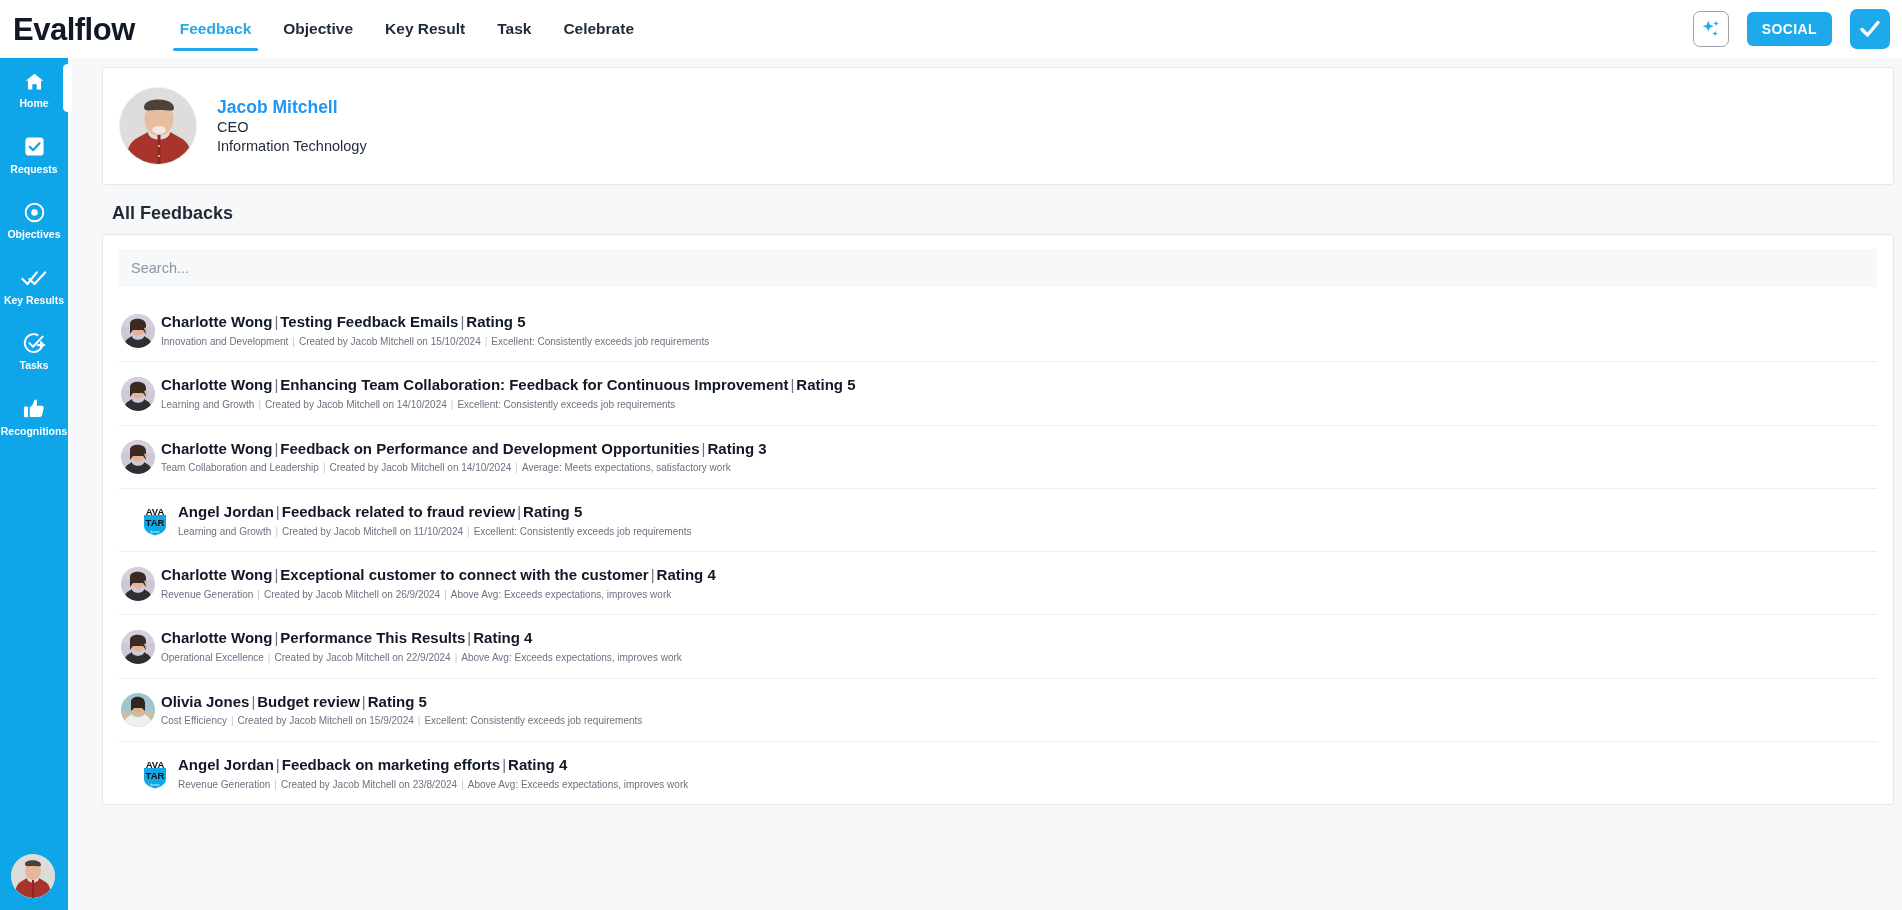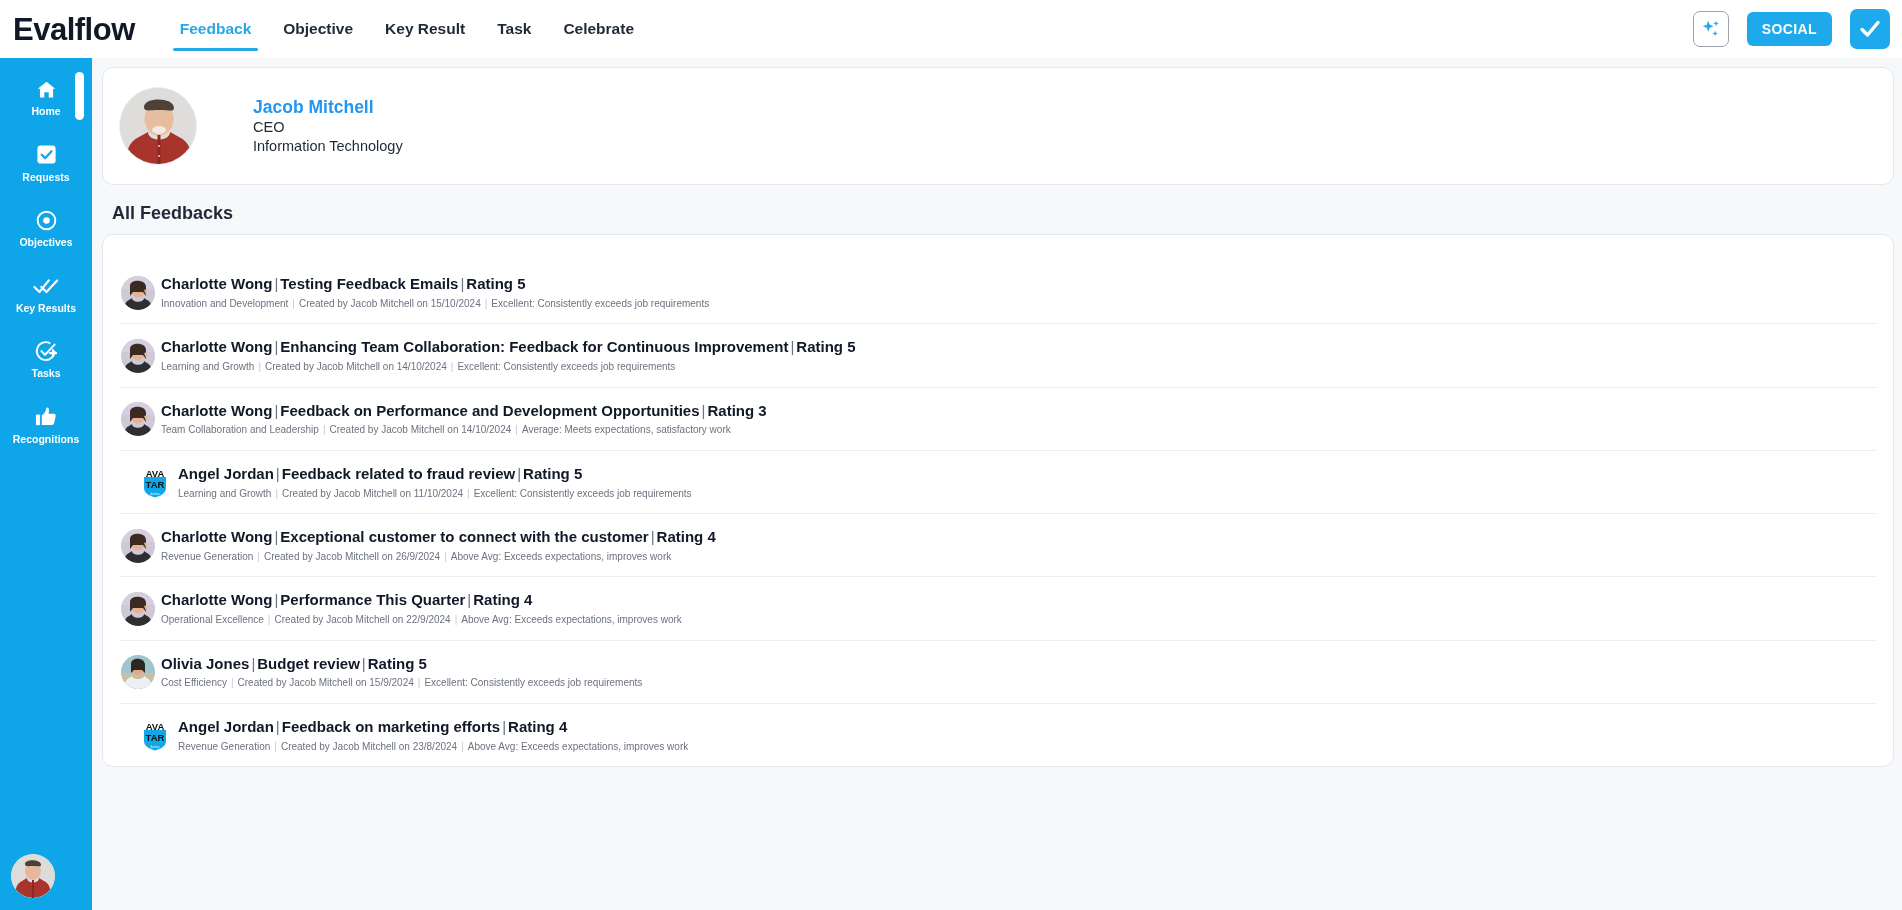--- a/index.html
+++ b/index.html
@@ -55,24 +55,24 @@
   }
   .check-btn {
     width: 40px; height: 40px; background: #1ea9ec;
     border-radius: 7px; display: flex;
     align-items: center; justify-content: center; cursor: pointer;
   }
 
   
   .sidebar {
     position: absolute; top: 58px; left: 0;
-    width: 92px; height: 852px;
+    width: 68px; height: 852px;
     background: #0ea5e9;
     display: flex; flex-direction: column;
-    align-items: center; padding-top: 18px;
+    align-items: center; padding-top: 10px;
     z-index: 20;
   }
   .nav-item {
     width: 68px; position: relative;
     display: flex; flex-direction: column;
     align-items: center; margin-bottom: 24px;
     cursor: pointer;
   }
   .nav-item .nav-icon { height: 26px; display: flex; align-items: center; justify-content: center; }
   .nav-label {
@@ -97,22 +97,21 @@
   .main {
     position: absolute; top: 58px; left: 68px;
     width: 1834px; height: 852px;
     background: #f6f8fa;
     padding: 9px 8px 0 34px;
     overflow: hidden;
   }
   .card {
     background: #ffffff;
     border: 1px solid #e3e8ef;
-    border-radius: 11px;
-    gap: 36px;
+    border-radius: 3px;
   }
 
   
   .profile-card {
     height: 118px; display: flex; align-items: center;
     padding-left: 16px;
   }
   .profile-pic {
     width: 78px; height: 78px; border-radius: 50%;
     overflow: hidden; background: #dcdcdc;
@@ -318,20 +317,21 @@
     <div class="profile-info">
       <div class="profile-name">Jacob Mitchell</div>
       <div class="profile-role">CEO</div>
       <div class="profile-dept">Information Technology</div>
     </div>
   </div>
 
   <div class="section-title">All Feedbacks</div>
 
   <div class="card list-card">
+    <input class="search-box" type="text" placeholder="Search..." style="">
     <div id="feed-list">
         <div class="feed-row first">
           <span class="feed-avatar">
 <svg width="34" height="34" viewBox="0 0 34 34">
   <defs>
                 <clipPath id="fa0">
                   <circle cx="17" cy="17" r="17"></circle>
                 </clipPath>
               </defs>
   <g clip-path="url(#fa0)">
@@ -460,21 +460,21 @@
     <rect width="34" height="34" fill="#cfc9d6"></rect>
     <rect x="0" y="0" width="34" height="13" fill="#d5cfe0"></rect>
     <ellipse cx="17" cy="14" rx="6.5" ry="7.5" fill="#e5b294"></ellipse>
     <path d="M9 10 C9 3 25 3 25 11 L25 20 L22 16 L12 16 L9 20 Z" fill="#3a2a22"></path>
     <path d="M11 22 C11 27 23 27 23 22 L26 24 C30 26 31 30 31 34 L3 34 C3 30 4 26 8 24 Z" fill="#2f2f33"></path>
     <path d="M23 14 C26 12 27 16 25 19 Z" fill="#e5b294"></path>
   </g>
 </svg></span>
     <div class="feed-text">
       <div class="feed-title">
-        <span>Charlotte Wong</span><span class="sep">|</span><span>Performance This Quarter</span><span class="sep">|</span><span>Rating 4</span>
+        <span>Charlotte Wong</span><span class="sep">|</span><span>Performance This Results</span><span class="sep">|</span><span>Rating 4</span>
       </div>
       <div class="feed-meta">
         <span>Operational Excellence</span><span class="sep">|</span><span>Created by Jacob Mitchell on 22/9/2024</span><span class="sep">|</span><span>Above Avg: Exceeds expectations, improves work</span>
       </div>
     </div>
         </div>
         <div class="feed-row">
           <span class="feed-avatar">
 <svg width="34" height="34" viewBox="0 0 34 34">
   <defs>

